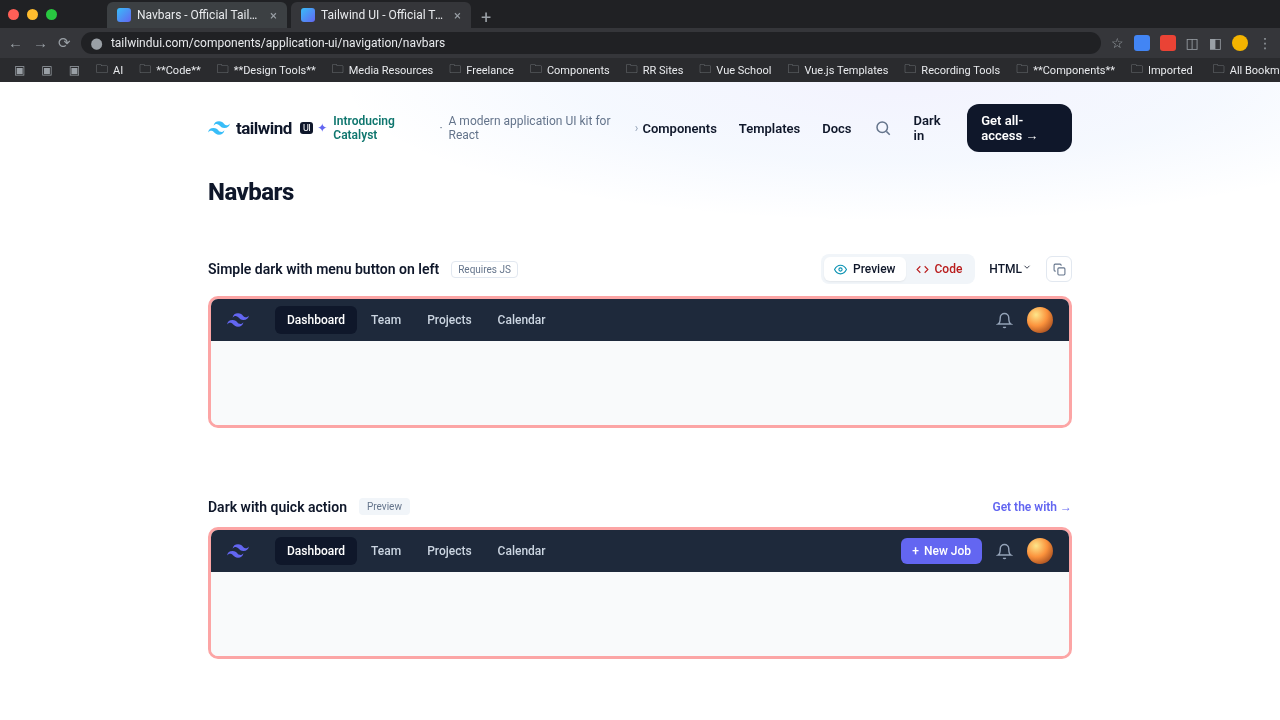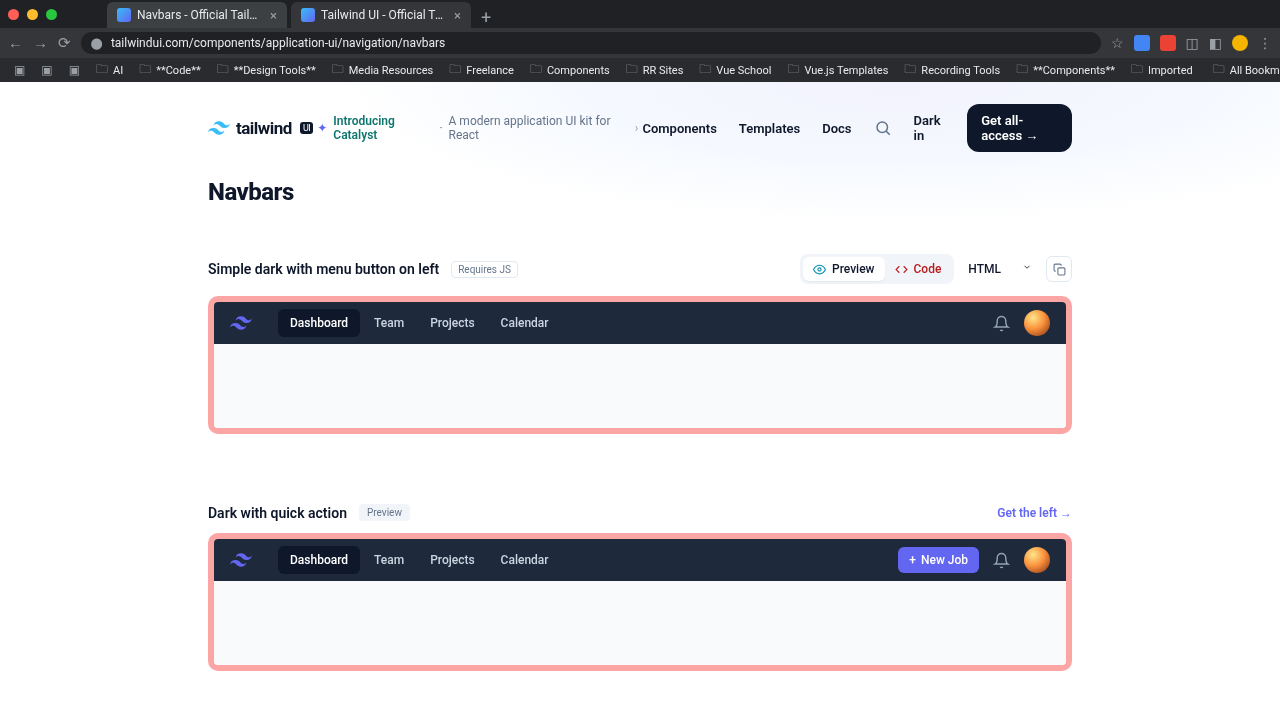--- a/index.html
+++ b/index.html
@@ -57,25 +57,25 @@
 
   .comp-header { display:flex; align-items:center; margin-top:48px; gap:12px; }
   .comp-title { font-size:14px; font-weight:600; color:#0f172a; }
   .req-badge { font-size:10px; color:#64748b; border:1px solid #e2e8f0; border-radius:4px; padding:2px 6px;text-align:center; }
   .prev-badge { font-size:10px; color:#64748b; background:#f1f5f9; border-radius:4px; padding:3px 8px; }
   .comp-tools { margin-left:auto; display:flex; align-items:center; gap:8px; }
   .toggle { display:flex; background:#f1f5f9; border-radius:8px; padding:3px; }
   .toggle-btn { display:flex; align-items:center; gap:6px; font-size:12px; font-weight:500; color:#b91c1c; padding:5px 10px; border-radius:6px; }
   .toggle-btn.active { background:#fff; color:#0f172a; box-shadow:0 1px 2px rgba(0,0,0,0.06); }
   .toggle-btn .ico { width:13px; height:13px; }
-  .lang-dd { display:flex; align-items:flex-start; gap:21px; font-size:12px; font-weight:500; color:#0f172a; padding:5px 6px; }
+  .lang-dd { display:flex; align-items:flex-start; gap:0; font-size:12px; font-weight:500; color:#0f172a; padding:5px 6px; }
   .copy-btn { width:26px; height:26px; border:1px solid #e2e8f0; border-radius:6px; display:flex; align-items:center; justify-content:center; color:#64748b; }
   .getcode { margin-left:auto; font-size:12px; font-weight:600; color:#6366f1; display:flex; align-items:center; gap:3px; }
 
-  .preview-frame { margin-top:12px; border:6px solid #fca5a5; border-radius:10px; overflow:hidden; background:#f9fafb; position:relative; }
+  .preview-frame { margin-top:12px; border:3px solid #fca5a5; border-radius:10px; overflow:hidden; background:#f9fafb; position:relative; }
 
   .navbar { background:#1e293b; height:42px; display:flex; align-items:center; padding:0 16px; gap:8px; }
   .navbar .brand { width:22px; height:14px; }
   .nav-links { display:flex; gap:2px; margin-left:18px; }
   .nav-link { font-size:12px; font-weight:500; color:#cbd5e1; padding:7px 12px; border-radius:6px; }
   .nav-link.active { background:#0f172a; color:#fff; }
   .nav-tail { margin-left:auto; display:flex; align-items:center; gap:14px; }
   .newjob-btn { background:#6366f1; color:#fff; font-size:12px; font-weight:500; padding:6px 11px; border-radius:6px; display:flex; align-items:center; gap:5px; }
   .bell { color:#94a3b8; }
   .avatar { width:26px; height:26px; border-radius:50%; background: radial-gradient(circle at 35% 30%, #fde68a 0%, #fb923c 45%, #7c2d12 100%); }
@@ -285,21 +285,21 @@
         </div>
       </div>
       <div class="preview-body"></div>
 
     </div>
 
     <div class="comp-header" style="margin-top:70px">
       <span class="comp-title">Dark with quick action</span>
       <span class="prev-badge">Preview</span>
       <a class="getcode">
-        <span>Get the left</span>
+        <span>Get the with</span>
         <span>→</span>
       </a>
     </div>
     <div class="preview-frame">
       <div class="navbar">
         <svg class="brand" viewBox="0 0 33 20">
             <path fill="#6366f1" d="M16.5 0C12 0 9.3 2.2 8.3 6.7c1.7-2.2 3.6-3 5.8-2.5 1.3.3 2.2 1.2 3.2 2.2 1.6 1.7 3.5 3.6 7.5 3.6 4.5 0 7.2-2.2 8.2-6.7-1.7 2.2-3.6 3-5.8 2.5-1.3-.3-2.2-1.2-3.2-2.2C22.4 1.9 20.5 0 16.5 0zM8.2 10C3.7 10 1 12.2 0 16.7c1.7-2.2 3.6-3 5.8-2.5 1.3.3 2.2 1.2 3.2 2.2 1.6 1.7 3.5 3.6 7.5 3.6 4.5 0 7.2-2.2 8.2-6.7-1.7 2.2-3.6 3-5.8 2.5-1.3-.3-2.2-1.2-3.2-2.2C14.1 11.9 12.2 10 8.2 10z"></path>
           </svg>
         <div class="nav-links">
           <span class="nav-link active">Dashboard</span>

